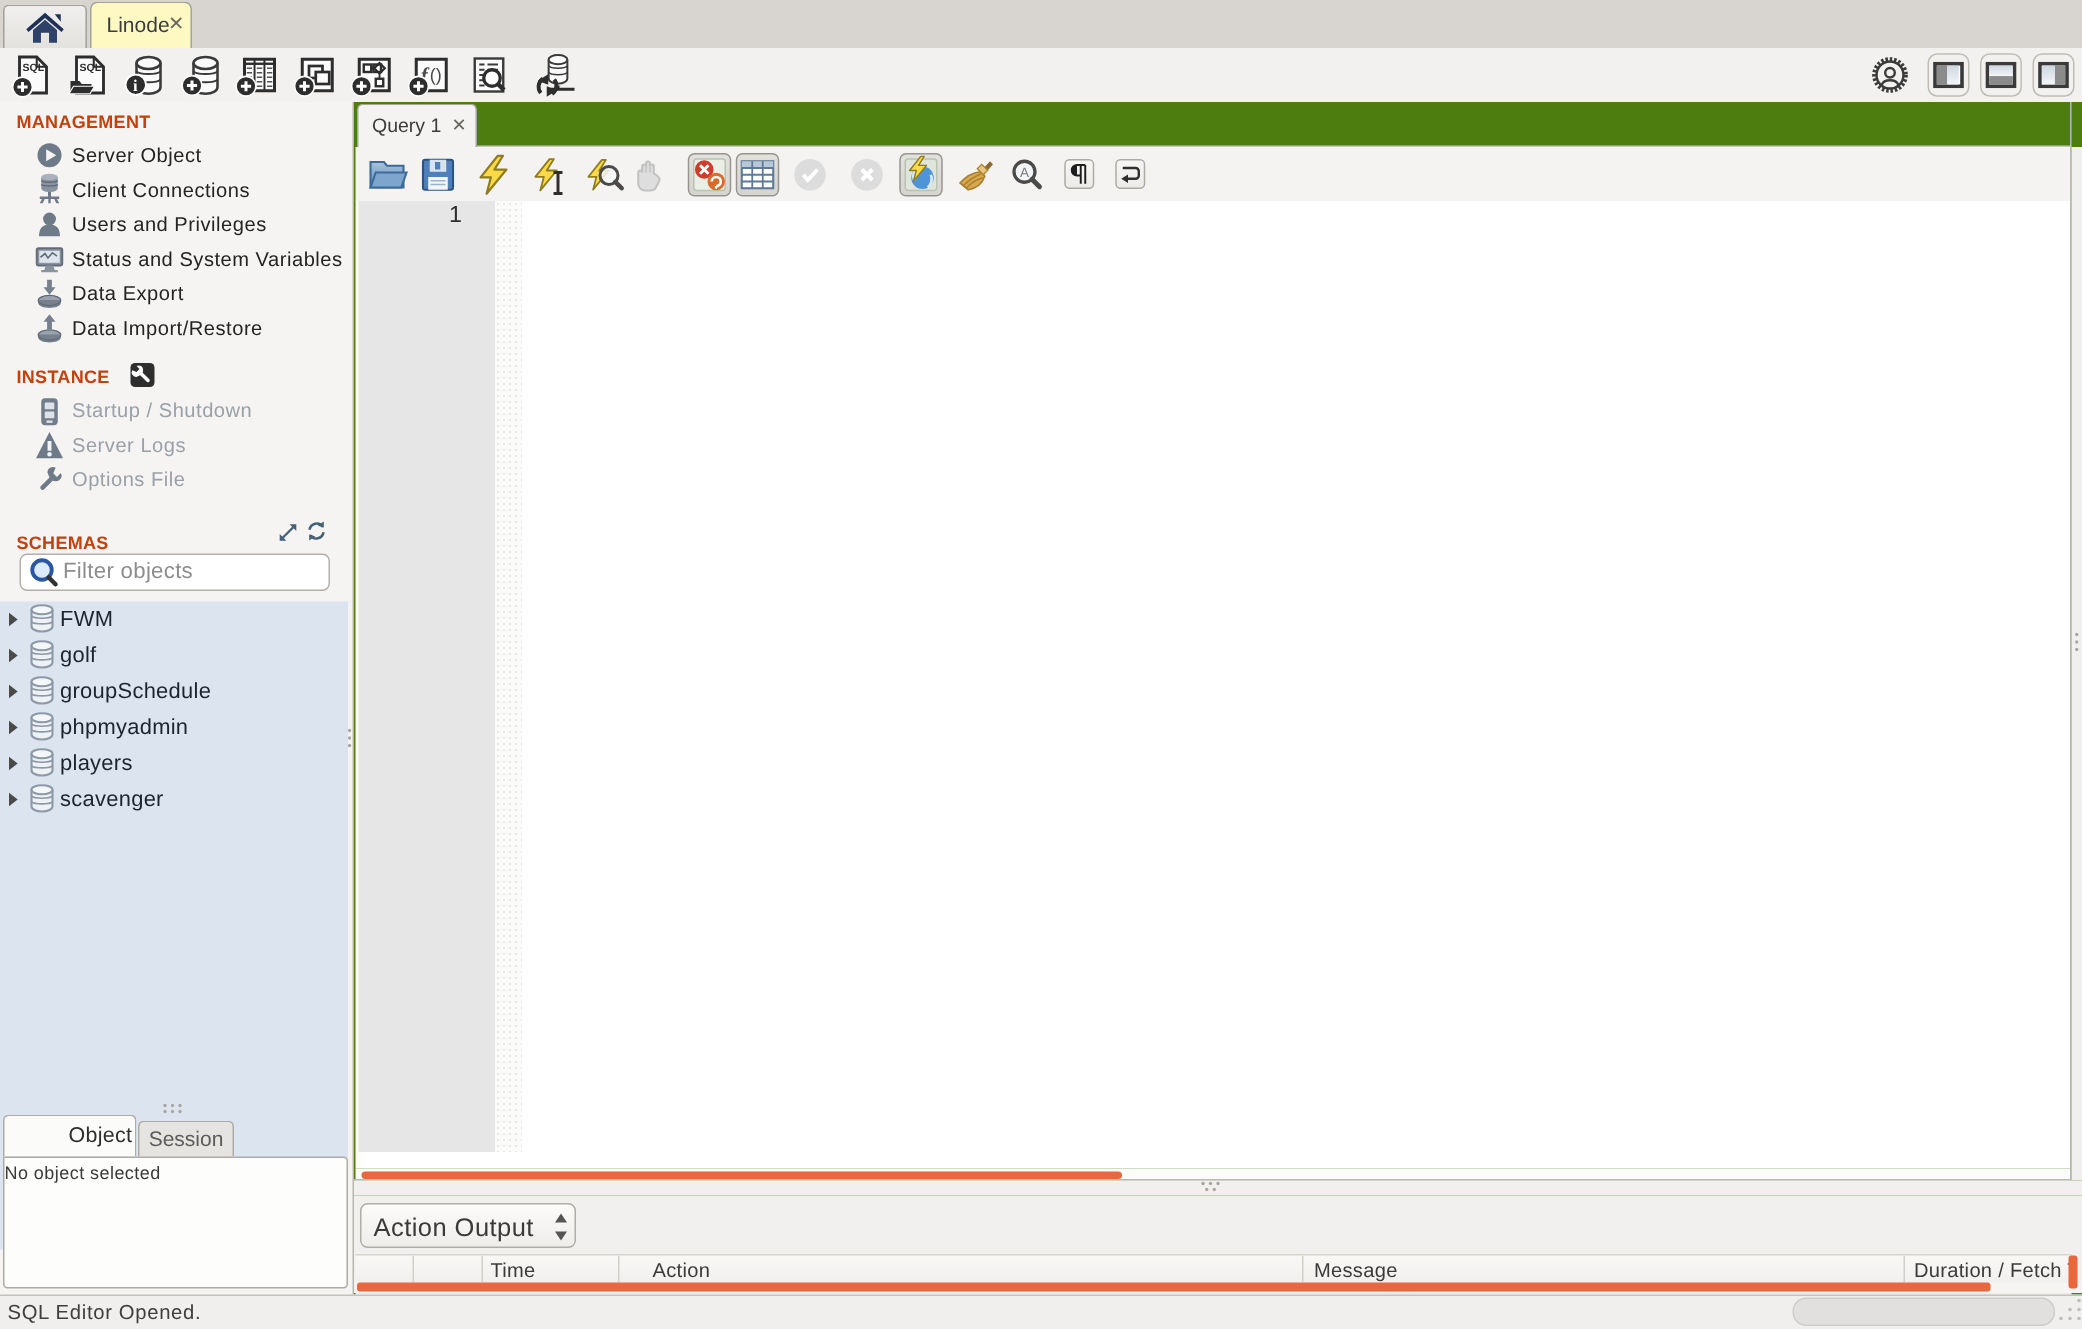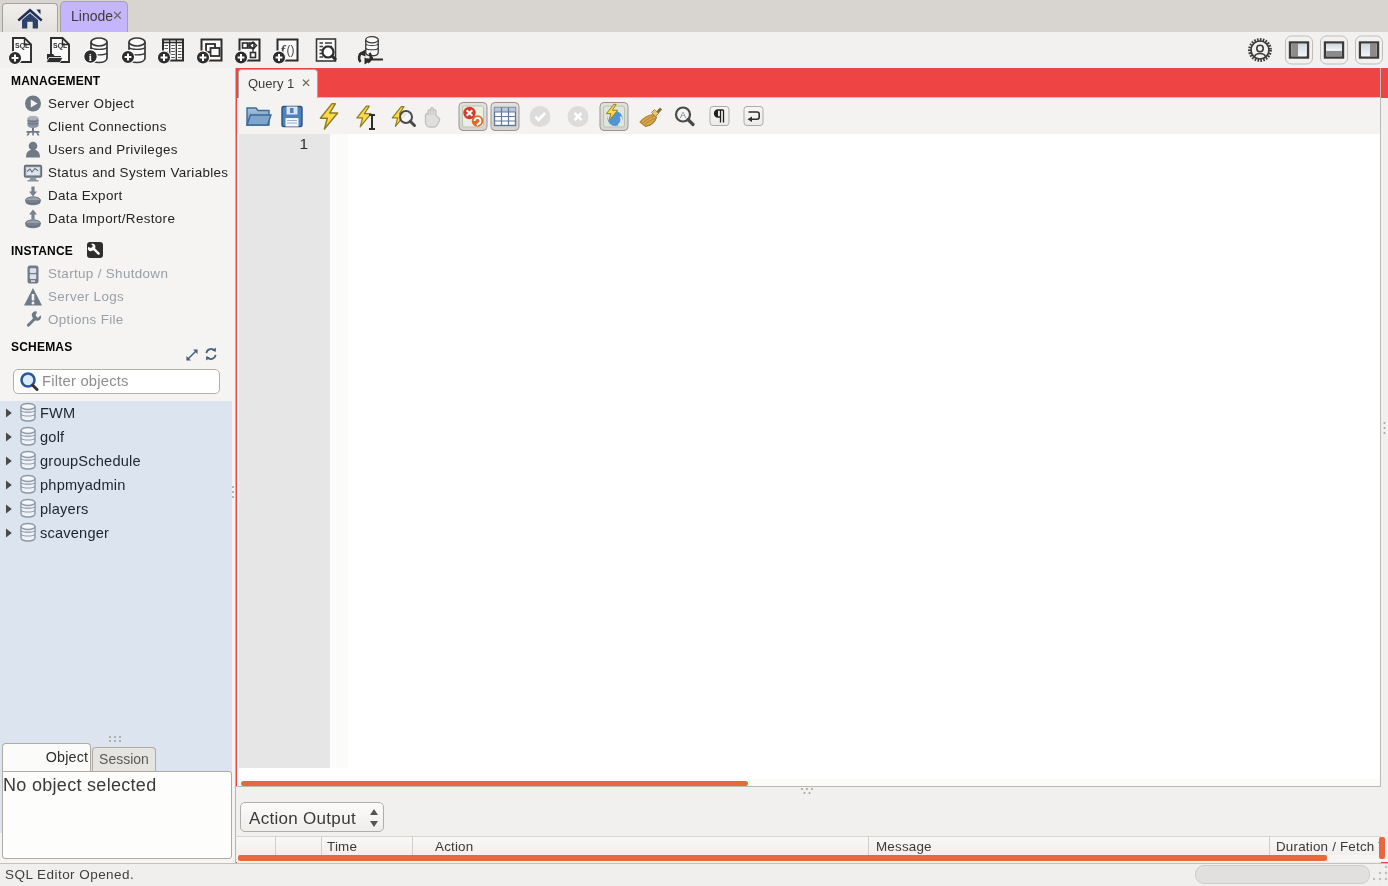--- a/index.html
+++ b/index.html
@@ -1,38 +1,38 @@
 <!DOCTYPE html>
 <html><head>
 <meta charset="utf-8">
 <style>
   html,body{margin:0;padding:0;width:1388px;height:886px;overflow:hidden;
     font-family:"Liberation Sans",sans-serif;background:#f2f1ef;}
   .abs{position:absolute;}
   #tabstrip{position:absolute;left:0;top:0;width:1388px;height:32px;background:#d8d5d1;}
   #hometab{position:absolute;left:2px;top:3px;width:56px;height:29px;background:linear-gradient(#f0efed,#e4e2df);
     border:1px solid #a5a29d;border-bottom:none;border-radius:4px 4px 0 0;box-sizing:border-box;}
-  #linodetab{position:absolute;left:60px;top:1px;width:68px;height:31px;background:#c4b5fd;
+  #linodetab{position:absolute;left:60px;top:1px;width:68px;height:31px;background:#fef9c3;
     border:1px solid #a5a29d;border-bottom:none;border-radius:5px 5px 0 0;box-sizing:border-box;}
   #linodetab .lbl{position:absolute;left:10px;top:6px;font-size:14px;color:#3c3c3c;}
   #linodetab .x{position:absolute;left:51px;top:6px;font-size:13px;color:#68665f;}
   #toolbar{position:absolute;left:0;top:32px;width:1388px;height:36px;background:#f2f1ef;}
   #sidebar{position:absolute;left:0;top:68px;width:236px;height:795px;background:#f5f4f2;border-right:1px solid #b9b6b1;box-sizing:border-box;}
-  .sechead{font-size:12px;font-weight:bold;color:#000000;letter-spacing:.2px;}
+  .sechead{font-size:12px;font-weight:bold;color:#c2410c;letter-spacing:.2px;}
   .navitem{position:absolute;left:48px;font-size:13.4px;letter-spacing:0.35px;color:#242424;white-space:nowrap;}
   .navitem.dis{color:#9aa0a8;}
   #schemalist{position:absolute;left:0;top:401px;width:232px;height:432px;background:#dce4ef;}
   .schrow{position:absolute;left:40px;font-size:14.6px;letter-spacing:0.2px;color:#1c2430;white-space:nowrap;}
   #filterbox{position:absolute;left:13px;top:369px;width:207px;height:25px;background:#fff;
     border:1px solid #b3b0ab;border-radius:5px;box-sizing:border-box;}
   #oitab{position:absolute;left:2px;top:743px;width:89px;height:28px;background:#fbfbfa;border:1px solid #aeaba6;border-bottom:none;border-radius:4px 4px 0 0;box-sizing:border-box;font-size:14.3px;letter-spacing:0.2px;color:#2e2e2e;text-align:center;line-height:27px;padding-left:41px;}
   #sestab{position:absolute;left:92px;top:747px;width:64px;height:24px;background:#e6e4e1;border:1px solid #aeaba6;border-bottom:none;border-radius:4px 4px 0 0;box-sizing:border-box;font-size:14px;color:#5b5b5b;text-align:center;line-height:23px;}
   #objinfo{position:absolute;left:2px;top:771px;width:230px;height:88px;background:#fdfdfc;border:1px solid #aeaba6;border-radius:0 3px 3px 3px;box-sizing:border-box;}
-  #objinfo .txt{position:absolute;left:0px;top:3px;font-size:18px;letter-spacing:0.3px;color:#3a3a3a;}
-  #main{position:absolute;left:236px;top:68px;width:1152px;height:796px;background:#ef4444;}
+  #objinfo .txt{position:absolute;left:0px;top:3px;font-size:12px;letter-spacing:0.3px;color:#3a3a3a;}
+  #main{position:absolute;left:236px;top:68px;width:1152px;height:796px;background:#4d7c0f;}
   #qtab{position:absolute;left:2px;top:1px;width:80px;height:29px;background:#f4f3f1;border:1px solid #a7a49f;border-bottom:none;border-radius:4px 4px 0 0;box-sizing:border-box;}
   #qtab .lbl{position:absolute;left:9px;top:6px;font-size:13px;color:#3c3c3c;}
   #qtab .x{position:absolute;left:62px;top:6px;font-size:12px;color:#68665f;}
   #qtabline{position:absolute;left:82px;top:29px;width:1063px;height:1px;background:#c9c6c1;}
   #qtoolbar{position:absolute;left:1px;top:30px;width:1143px;height:36px;background:#f4f3f1;}
   #editor{position:absolute;left:1px;top:66px;width:1143px;height:645px;background:#ffffff;}
   #gutter{position:absolute;left:2px;top:0;width:91px;height:634px;background:#e6e6e6;}
   #gutter .num{position:absolute;right:22px;top:1px;font-size:15.5px;color:#2e2e2e;font-family:"Liberation Sans",sans-serif;}
   #foldcol{position:absolute;left:93px;top:0;width:18px;height:634px;background:#fbfbfa;
     background-image:radial-gradient(#e8e8e8 24%,transparent 25%);background-size:4px 4px;}
@@ -198,21 +198,21 @@
   <div class="navitem" style="top:28px;">Server Object</div>
   <div class="navitem" style="top:51px;">Client Connections</div>
   <div class="navitem" style="top:74px;">Users and Privileges</div>
   <div class="navitem" style="top:97px;">Status and System Variables</div>
   <div class="navitem" style="top:120px;">Data Export</div>
   <div class="navitem" style="top:143px;">Data Import/Restore</div>
   <div class="sechead abs" style="left:11px;top:176px;">INSTANCE</div>
   <div class="navitem dis" style="top:198px;">Startup / Shutdown</div>
   <div class="navitem dis" style="top:221px;">Server Logs</div>
   <div class="navitem dis" style="top:244px;">Options File</div>
-  <div class="sechead abs" style="left:11px;top:272px;">SCHEMAS</div>
+  <div class="sechead abs" style="left:11px;top:287px;">SCHEMAS</div>
   <svg id="sideicons" width="236" height="340" style="position:absolute;left:0;top:0">
 <g fill="#6f7a88">
 <g transform="translate(33,35.5)">
           <circle cx="0" cy="0" r="8" fill="#6f7a88"></circle>
           <path d="M-2.2,-4 L4.5,0 L-2.2,4 Z" fill="#f5f4f2"></path>
         </g>
 <g transform="translate(33,58.5)">
           <path d="M-5.5,-8.5 V-1 C-5.5,0.5 -3,1.5 0,1.5 C3,1.5 5.5,0.5 5.5,-1 V-8.5" fill="#8a93a0"></path>
           <ellipse cx="0" cy="-8.5" rx="5.5" ry="2.2" fill="#aab2bd"></ellipse>
           <path d="M-5.5,-6 C-4,-4.7 4,-4.7 5.5,-6 M-5.5,-3.5 C-4,-2.2 4,-2.2 5.5,-3.5" stroke="#5f6a77" stroke-width="0.9" fill="none"></path>

